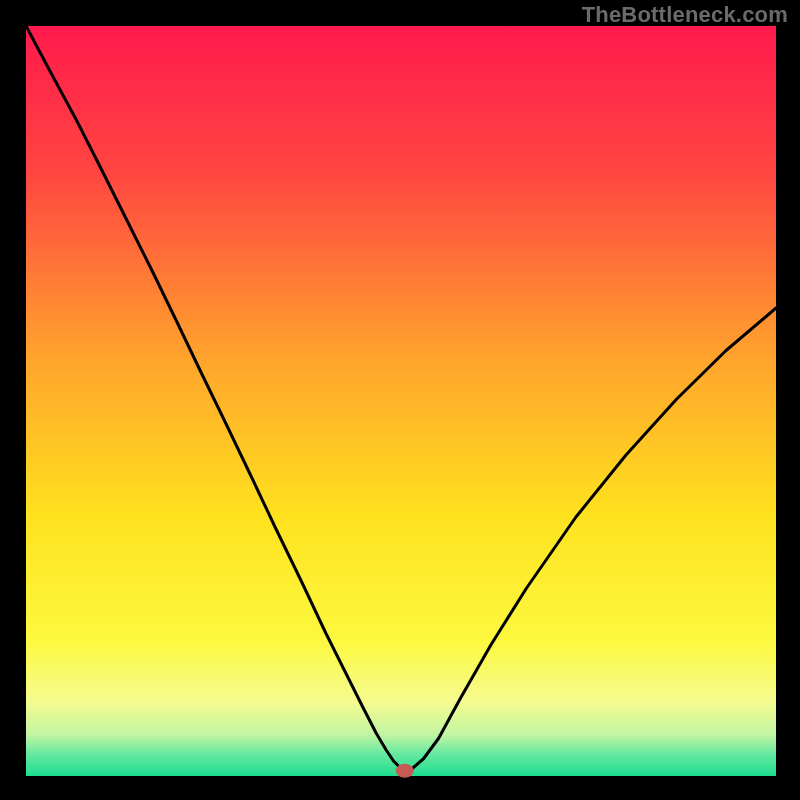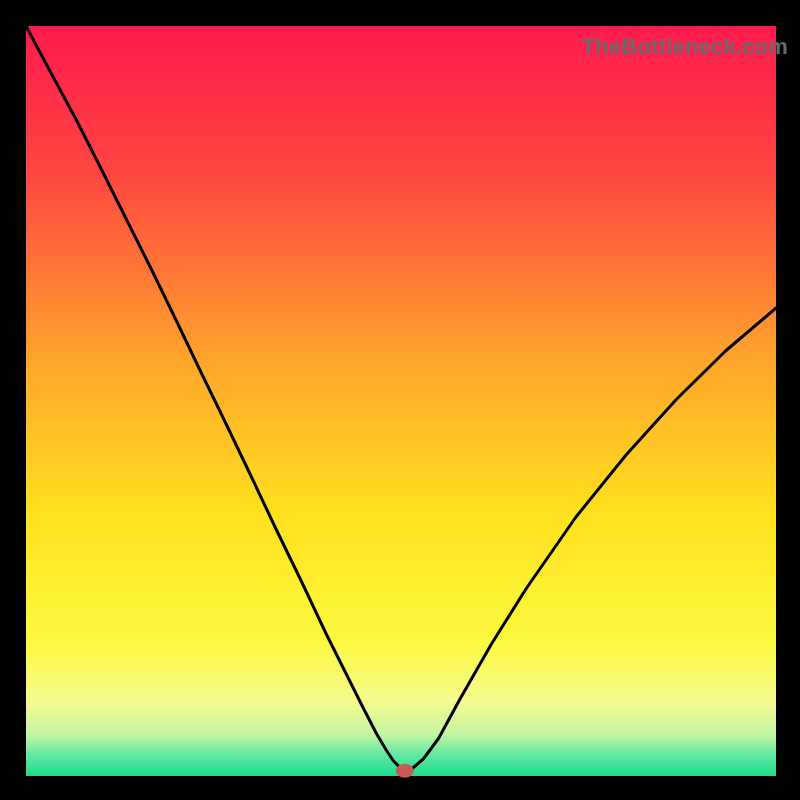--- a/index.html
+++ b/index.html
@@ -19,21 +19,20 @@
   }
   .watermark {
     position: absolute;
     top: 2px;
     right: 12px;
     font-size: 22px;
     font-weight: 600;
     color: #6b6b6b;
     letter-spacing: 0.2px;
     user-select: none;
-    margin-top: 32px;
   }
   svg.chart {
     position: absolute;
     top: 0;
     left: 0;
     width: 800px;
     height: 800px;
     display: block;
   }
 </style>

